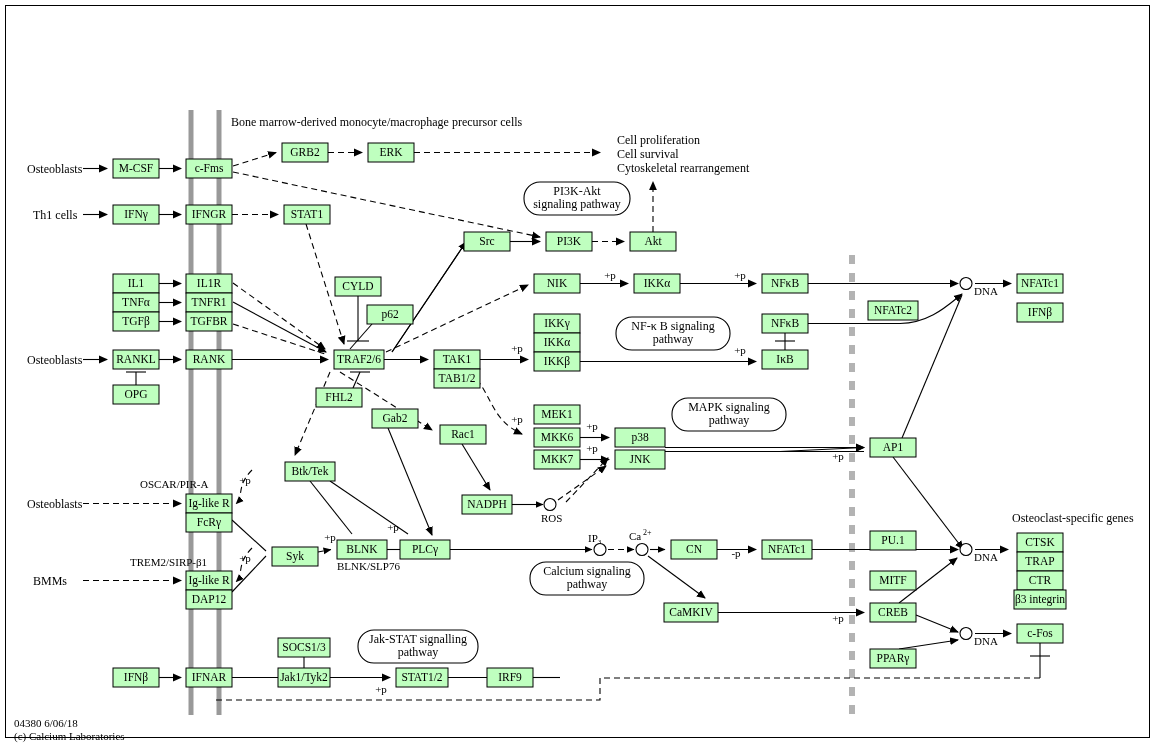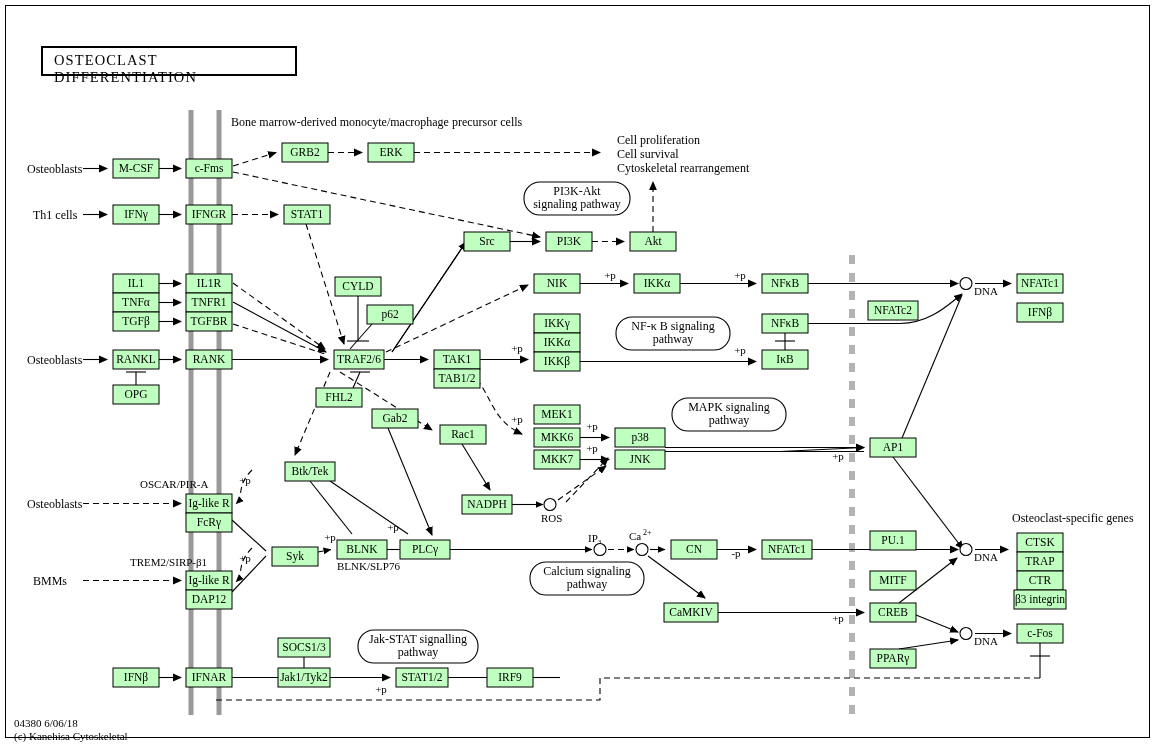--- a/index.html
+++ b/index.html
@@ -562,23 +562,20 @@
       <text class="mod-text" x="245" y="484">+p</text>
       <text class="mod-text" x="245" y="562">+p</text>
       <text class="mod-text" x="330" y="541">+p</text>
       <text class="mod-text" x="393" y="531">+p</text>
       <text class="mod-text" x="838" y="622">+p</text>
       <text class="mod-text" x="381" y="693">+p</text>
       <text class="mod-text" x="736" y="557">-p</text>
     </g>
   </svg>
 
-  <div style="position:absolute;left:41px;top:46px;width:252px;height:26px;border:2px solid #000;background:#fff;">
-    <span class="title-text" style="position:absolute;left:11px;top:4px;">OSTEOCLAST DIFFERENTIATION</span>
-  </div>
 
   <div style="position:absolute;left:14px;top:713px;">
     <span class="foot-text">04380 6/06/18</span>
   </div>
   <div style="position:absolute;left:14px;top:726px;">
-    <span class="foot-text">(c) Kanehisa Cytoskeletal</span>
+    <span class="foot-text">(c) Calcium Laboratories</span>
   </div>
 </div>
 
 </body></html>

